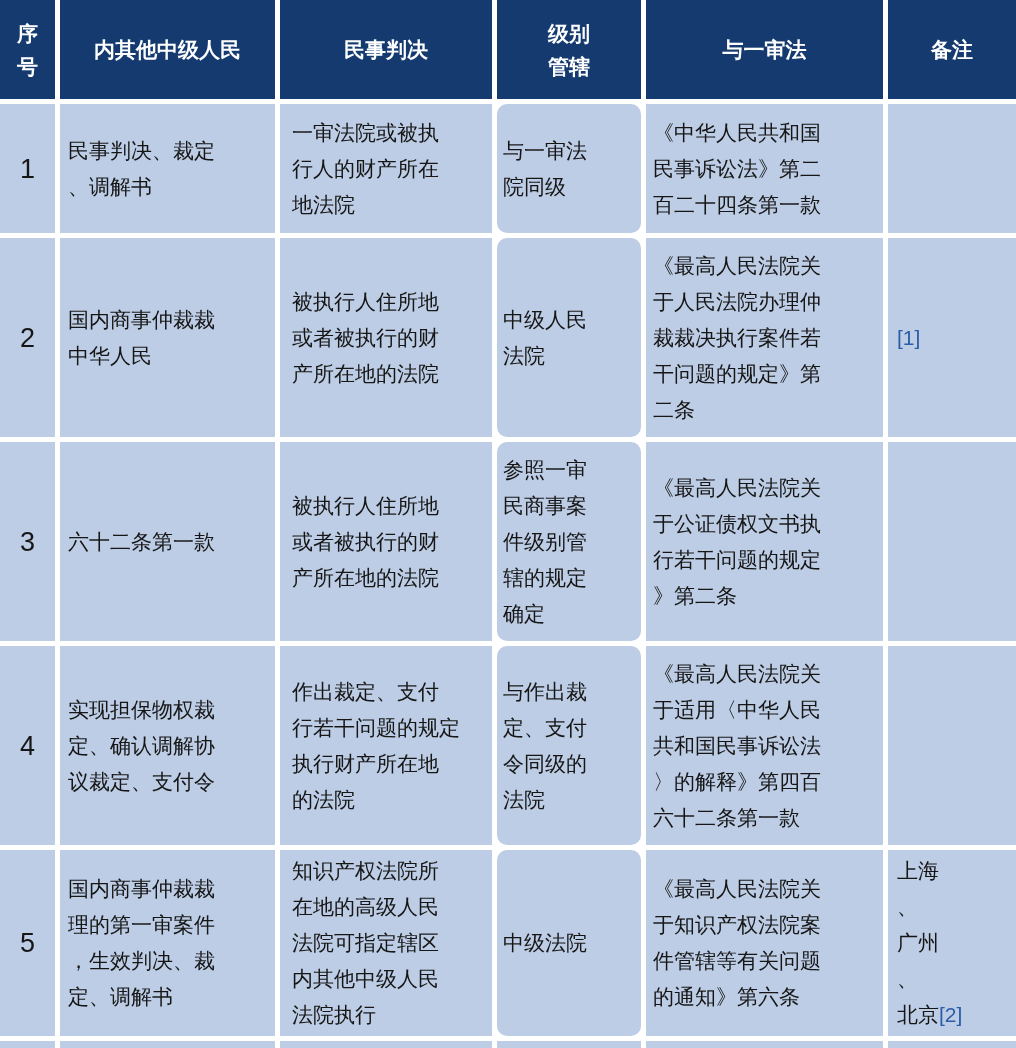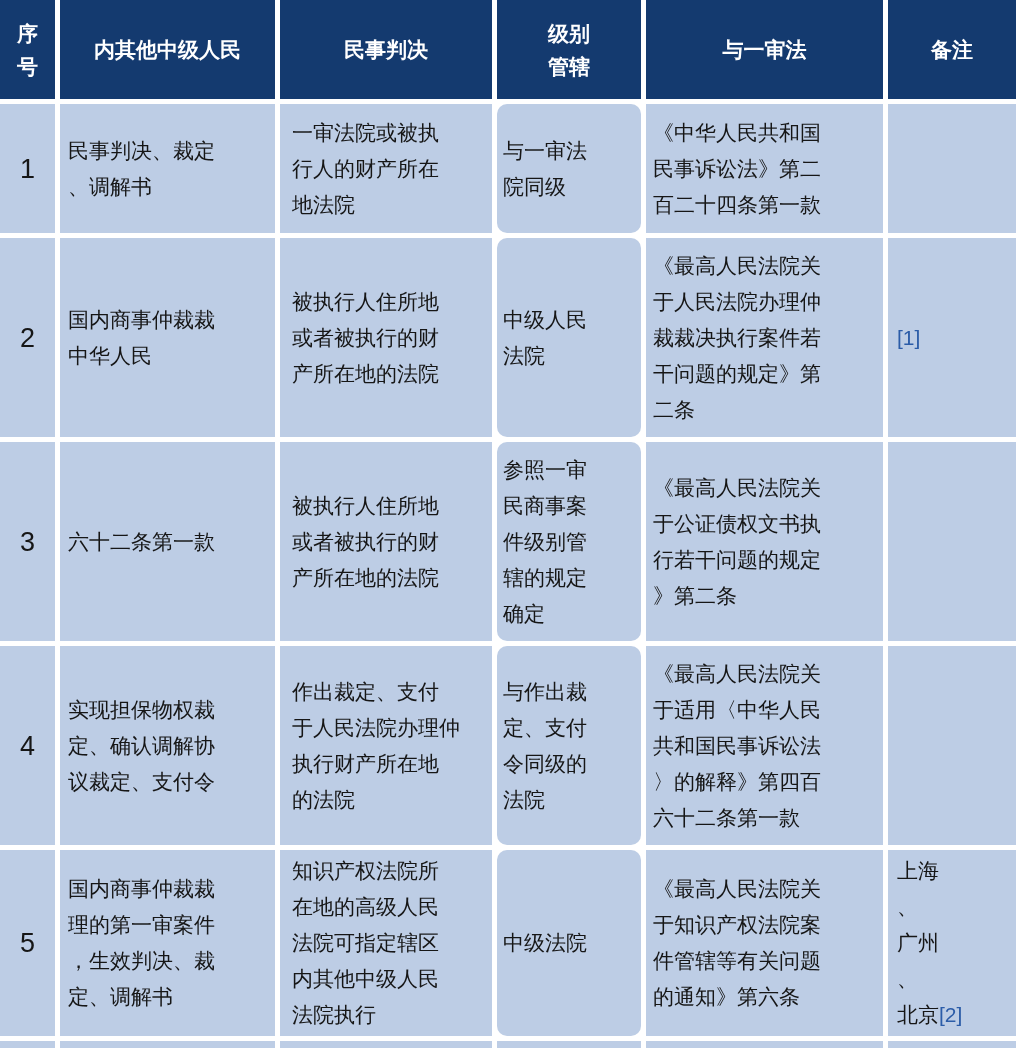--- a/index.html
+++ b/index.html
@@ -160,21 +160,21 @@
     <div class="cell c-no">
         <span class="num">4</span>
       </div>
     <div class="cell c-type">
         <span class="txt">实现担保物权裁
 定、确认调解协
 议裁定、支付令</span>
       </div>
     <div class="cell c-terr">
         <span class="txt">作出裁定、支付
-于人民法院办理仲
+行若干问题的规定
 执行财产所在地
 的法院</span>
       </div>
     <div class="cell c-level">
         <span class="txt">与作出裁
 定、支付
 令同级的
 法院</span>
       </div>
     <div class="cell c-legal">

